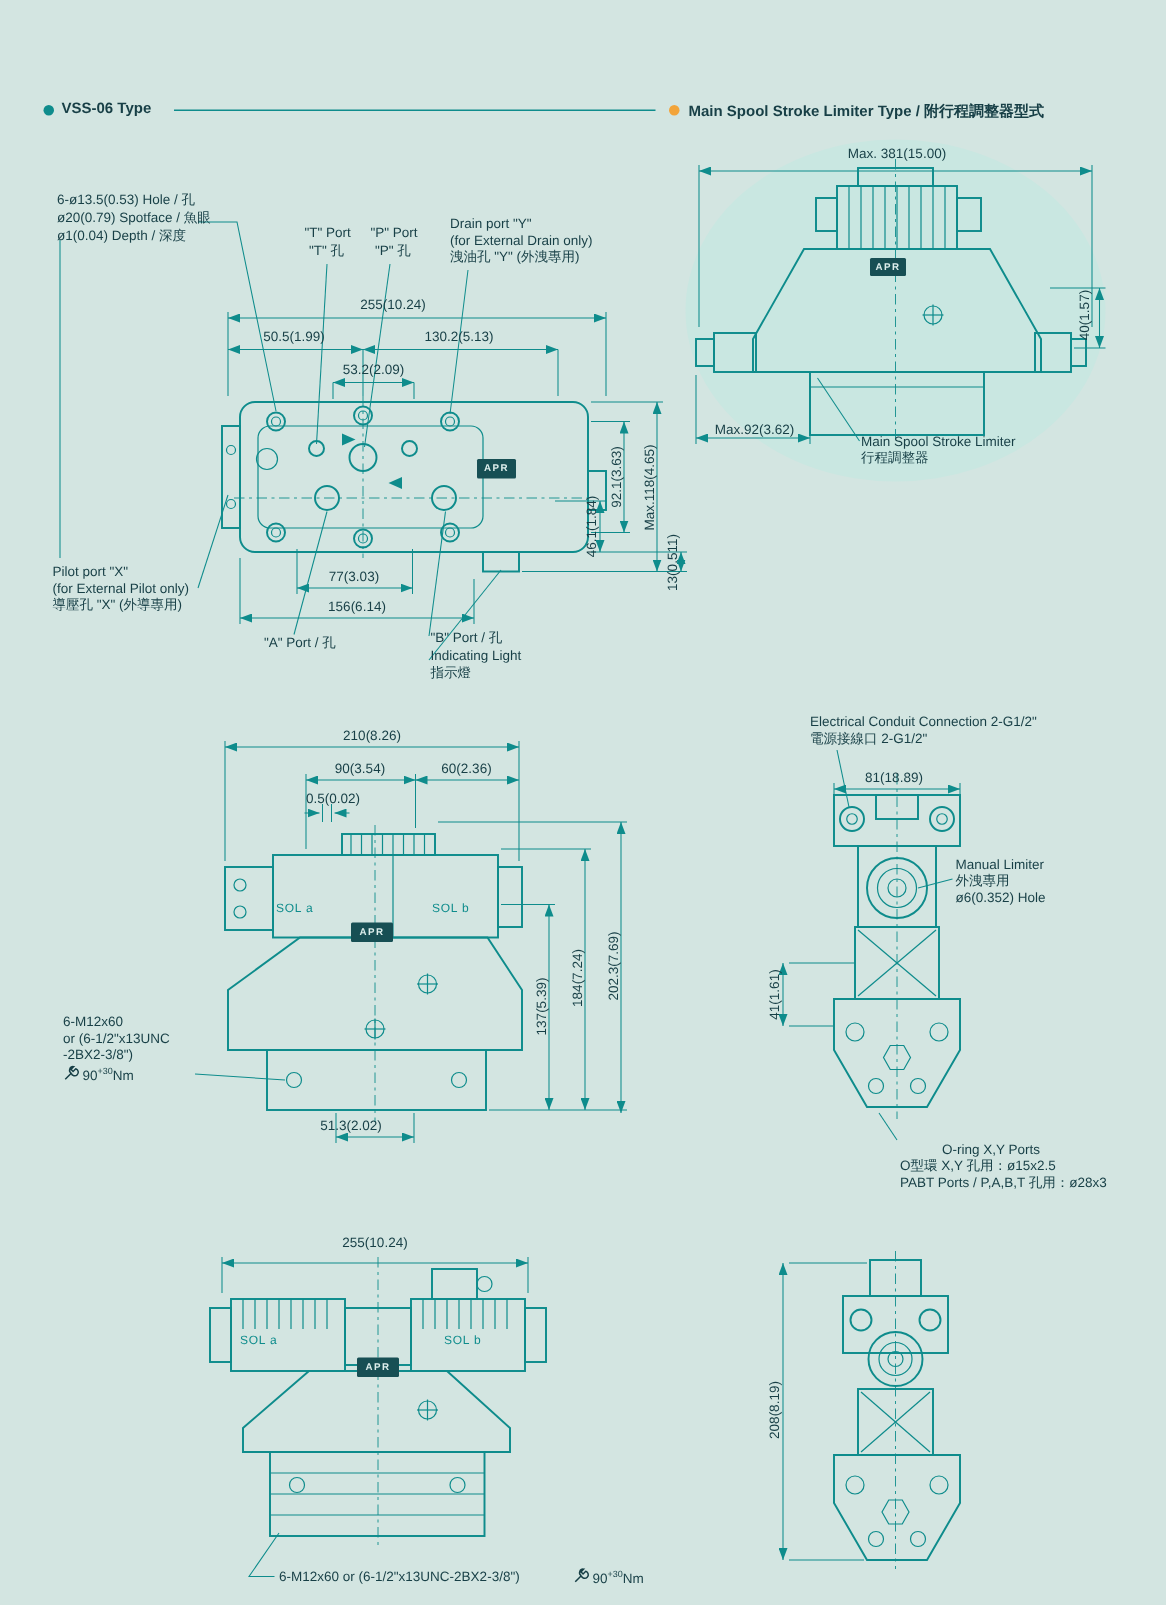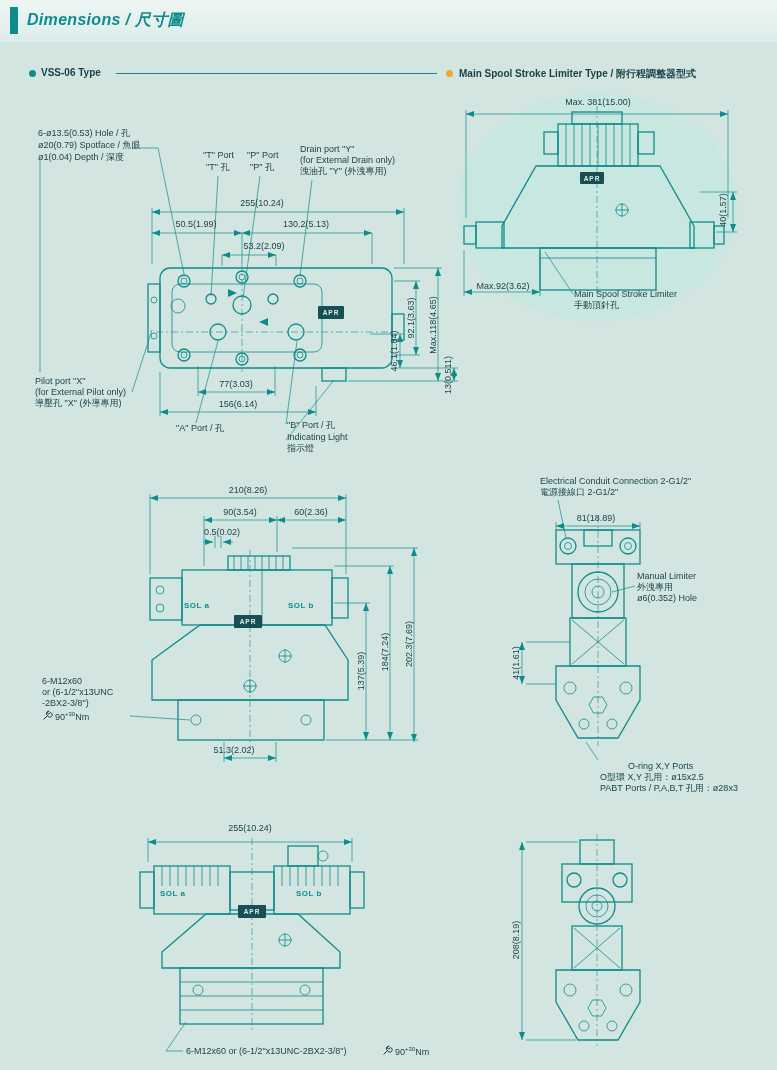--- a/index.html
+++ b/index.html
@@ -10,39 +10,35 @@
 .hbar{position:absolute;left:10px;top:7px;width:8px;height:27px;background:#0e8c8c}
 .htitle{position:absolute;left:27px;top:10px;font-size:16px;font-weight:bold;font-style:italic;color:#0e8c8c;letter-spacing:.3px;white-space:nowrap}
 .bullet{position:absolute;width:7px;height:7px;border-radius:50%;z-index:3}
 .b-teal{background:#0e8c8c}
 .b-orange{background:#f2a43a}
 .sec{position:absolute;font-size:10px;font-weight:bold;color:#173f46;z-index:3;white-space:nowrap}
 .rule{position:absolute;height:1px;background:#0e8c8c;z-index:2}
 .lbl{position:absolute;font-size:9px;color:#173f46;line-height:11.5px;white-space:nowrap;z-index:3}
 .dim{position:absolute;font-size:9px;color:#173f46;white-space:nowrap;z-index:3;transform:translate(-50%,0)}
 .vdim{position:absolute;font-size:9px;color:#173f46;white-space:nowrap;z-index:3;transform:translate(-50%,-50%) rotate(-90deg)}
-.sol{color:#0e8c8c;font-size:8px;font-weight:bold;letter-spacing:.5px}
+.sol{color:#0e8c8c;font-size:8px;font-weight:normal;letter-spacing:.5px}
 .sticker{position:absolute;z-index:3;background:#174f54;color:#ddeeec;font-size:6.5px;font-weight:bold;letter-spacing:1px;display:flex;align-items:center;justify-content:center;border-radius:1px}
 .torq{position:absolute;font-size:9px;color:#173f46;white-space:nowrap;z-index:3;display:flex;align-items:center;gap:2px}
 .torq sup{font-size:6px}
 svg .o{fill:none;stroke:#0e8c8c;stroke-width:1.3}
 svg .t{fill:none;stroke:#0e8c8c;stroke-width:.8}
 svg .d{fill:none;stroke:#0e8c8c;stroke-width:.7}
 svg .cl{fill:none;stroke:#0e8c8c;stroke-width:.6;stroke-dasharray:7 3 2 3}
 svg .f{fill:#0e8c8c;stroke:none}
 </style>
 </head>
 <body>
 
 <div id="page">
 
-  <div class="header">
-    <div class="hbar"></div>
-    <div class="htitle">Dimensions / 尺寸圖</div>
-  </div>
 
   <div class="bullet b-teal" style="left:29px;top:70px"></div>
   <div class="sec" style="left:41px;top:67px">VSS-06 Type</div>
   <div class="rule" style="left:116px;top:73px;width:321px"></div>
   <div class="bullet b-orange" style="left:446px;top:70px"></div>
   <div class="sec" style="left:459px;top:67px">Main Spool Stroke Limiter Type / 附行程調整器型式</div>
 
   <svg id="art" width="777" height="1070" viewBox="0 0 777 1070">
     <defs>
       <marker id="ma" markerWidth="9" markerHeight="6" refX="8" refY="3" orient="auto" markerUnits="userSpaceOnUse">
@@ -327,40 +323,40 @@
   <div class="lbl" style="left:203px;top:150px">"T" Port</div>
   <div class="lbl" style="left:247px;top:150px">"P" Port</div>
   <div class="lbl" style="left:206px;top:162px">"T" 孔</div>
   <div class="lbl" style="left:250px;top:162px">"P" 孔</div>
   <div class="lbl" style="left:300px;top:144px">Drain port "Y"</div>
   <div class="lbl" style="left:300px;top:155px">(for External Drain only)</div>
   <div class="lbl" style="left:300px;top:166px">洩油孔 "Y" (外洩專用)</div>
   <div class="dim" style="left:262px;top:198px">255(10.24)</div>
   <div class="dim" style="left:196px;top:219px">50.5(1.99)</div>
   <div class="dim" style="left:306px;top:219px">130.2(5.13)</div>
-  <div class="dim" style="left:264px;top:241px">53.2(2.09)</div>
+  <div class="dim" style="left:249px;top:241px">53.2(2.09)</div>
   <div class="vdim" style="left:411px;top:318px">92.1(3.63)</div>
   <div class="vdim" style="left:433px;top:325px">Max.118(4.65)</div>
   <div class="vdim" style="left:394px;top:351px">46.1(1.84)</div>
   <div class="vdim" style="left:448px;top:375px">13(0.511)</div>
   <div class="dim" style="left:236px;top:379px">77(3.03)</div>
   <div class="dim" style="left:238px;top:399px">156(6.14)</div>
   <div class="lbl" style="left:35px;top:376px">Pilot port "X"</div>
   <div class="lbl" style="left:35px;top:387px">(for External Pilot only)</div>
   <div class="lbl" style="left:35px;top:398px">導壓孔 "X" (外導專用)</div>
   <div class="lbl" style="left:176px;top:423px">"A" Port / 孔</div>
   <div class="lbl" style="left:287px;top:420px">"B" Port / 孔</div>
   <div class="lbl" style="left:287px;top:432px">Indicating Light</div>
   <div class="lbl" style="left:287px;top:443px">指示燈</div>
 
   <div class="dim" style="left:598px;top:97px">Max. 381(15.00)</div>
   <div class="vdim" style="left:723px;top:210px">40(1.57)</div>
   <div class="dim" style="left:503px;top:281px">Max.92(3.62)</div>
   <div class="lbl" style="left:574px;top:289px">Main Spool Stroke Limiter</div>
-  <div class="lbl" style="left:574px;top:300px">手動頂針孔</div>
+  <div class="lbl" style="left:574px;top:300px">行程調整器</div>
 
   <div class="dim" style="left:248px;top:485px">210(8.26)</div>
   <div class="dim" style="left:240px;top:507px">90(3.54)</div>
   <div class="dim" style="left:311px;top:507px">60(2.36)</div>
   <div class="dim" style="left:222px;top:527px">0.5(0.02)</div>
   <div class="lbl sol" style="left:184px;top:600px">SOL a</div>
   <div class="lbl sol" style="left:288px;top:600px">SOL b</div>
   <div class="vdim" style="left:361px;top:671px">137(5.39)</div>
   <div class="vdim" style="left:385px;top:652px">184(7.24)</div>
   <div class="vdim" style="left:409px;top:644px">202.3(7.69)</div>

